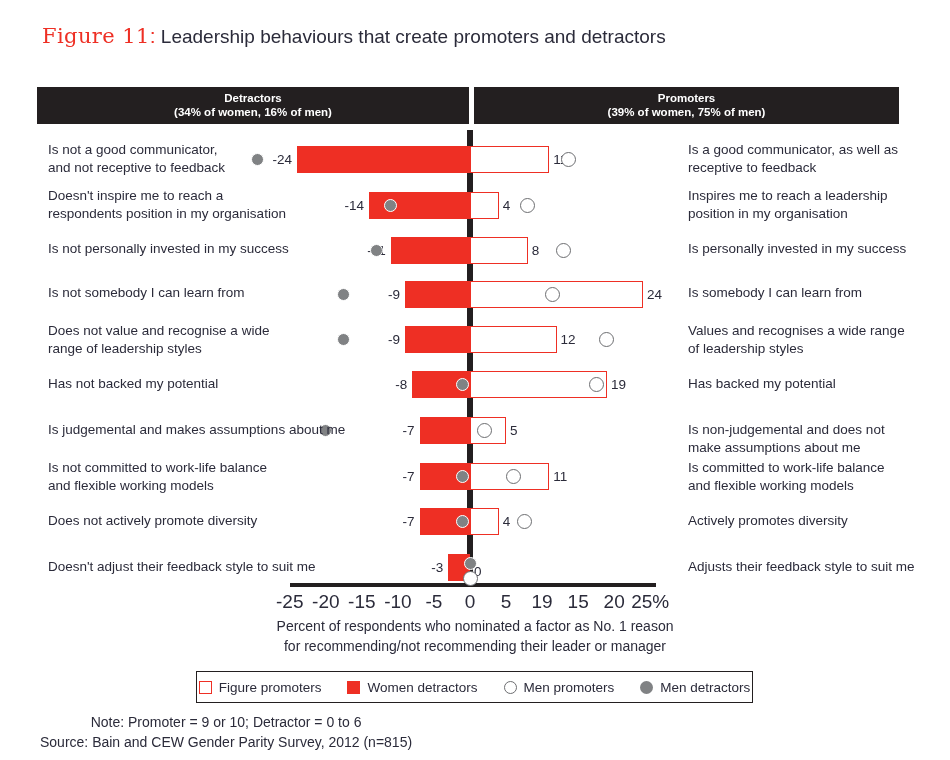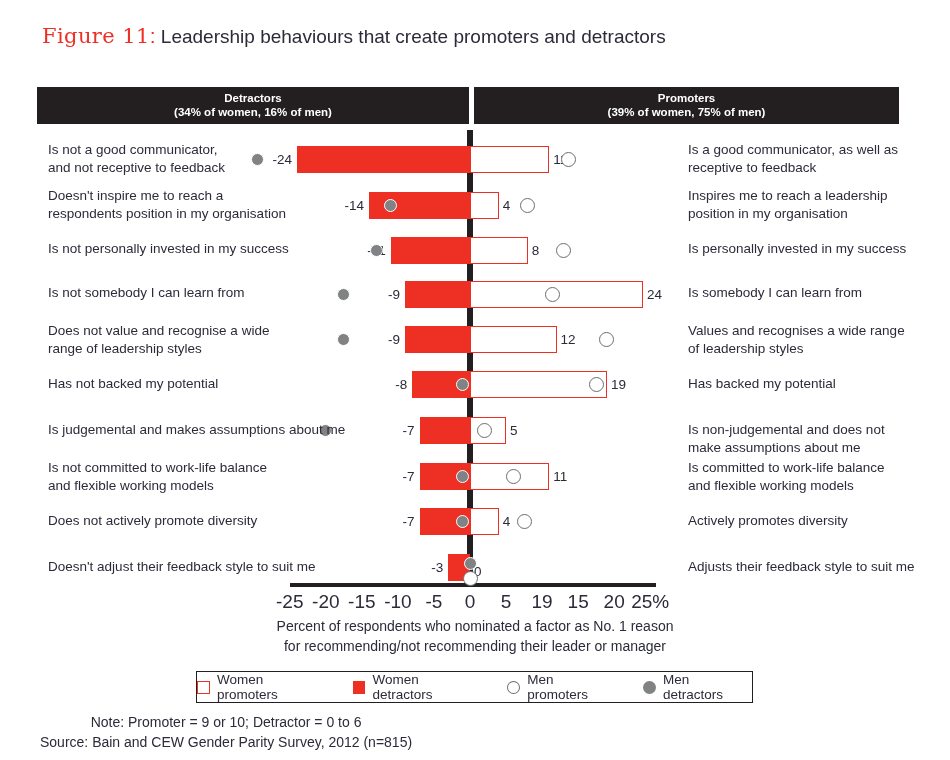--- a/index.html
+++ b/index.html
@@ -395,21 +395,21 @@
   </div>
 
 <div id="axis-caption">
   <div>Percent of respondents who nominated a factor as No. 1 reason</div>
   <div>for recommending/not recommending their leader or manager</div>
 </div>
 
 <div id="legend">
     <div class="legend-item">
       <span class="sw-women-pro"></span>
-      <span>Women promoters</span>
+      <span>Figure promoters</span>
     </div>
     <div class="legend-item">
       <span class="sw-women-det"></span>
       <span>Women detractors</span>
     </div>
     <div class="legend-item">
       <span class="sw-men-pro"></span>
       <span>Men promoters</span>
     </div>
     <div class="legend-item">

